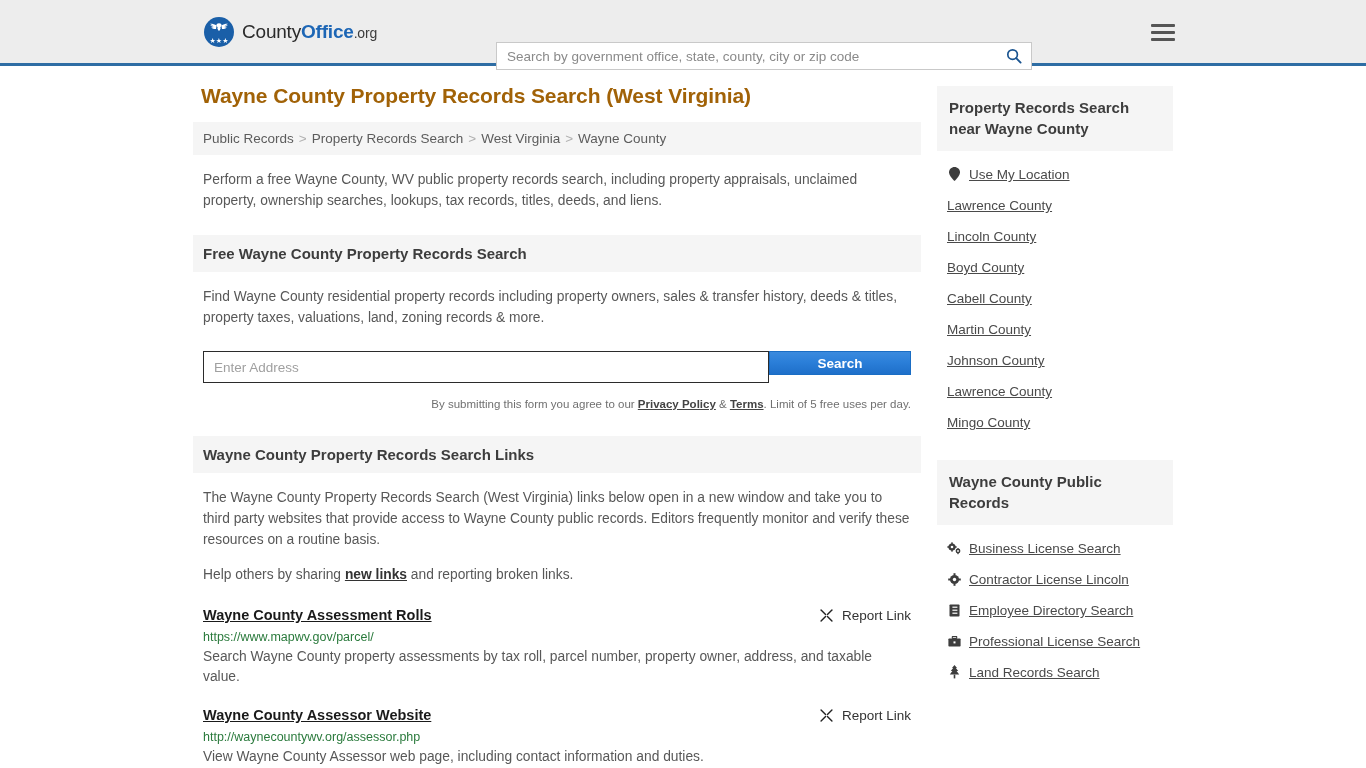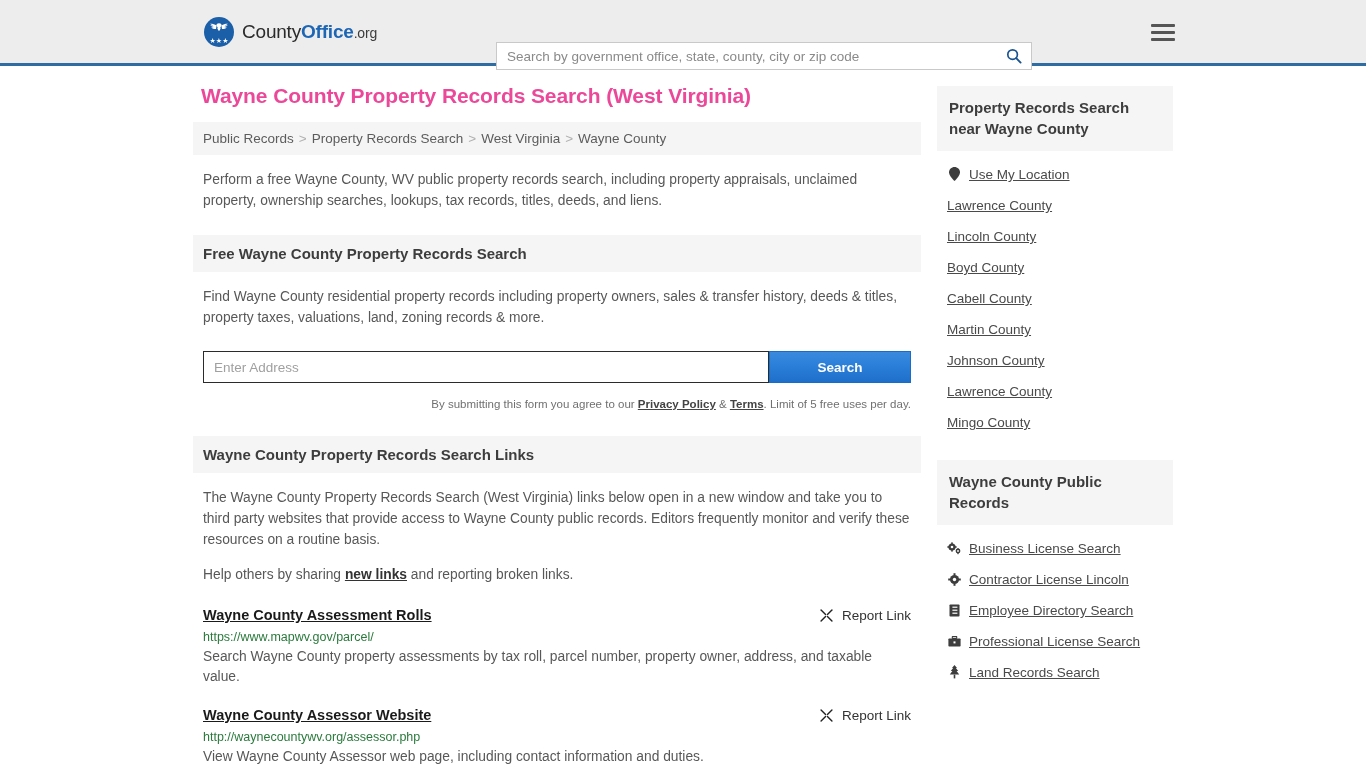--- a/index.html
+++ b/index.html
@@ -102,21 +102,21 @@
     position: relative;
     display: flex;
     gap: 16px;
     padding-top: 18px;
   }
   .main-col { width: 728px; flex: 0 0 728px; }
   .side-col { width: 236px; flex: 0 0 236px; padding-top: 2px;}
 
   h1.page-title {
     font-size: 21px;
-    color: #ec4899;
+    color: #a16207;
     margin: 0 0 14px 8px;
     font-weight: bold;
     letter-spacing: -0.1px;
   }
 
   .breadcrumb {
     background: #f5f5f5;
     padding: 9px 10px;
     font-size: 13.5px;
     color: #6b6b6b;
@@ -167,21 +167,21 @@
     border: 1px solid #2b2b2b;
     padding: 0 10px;
     font-size: 13.5px;
     color: #333;
     outline: none;
     font-family: "Liberation Sans", sans-serif;
     background: #fff;
   }
   .addr-input::placeholder { color: #a0a0a0; }
   .addr-btn {
-    width: 142px; height: 32px;
+    width: 142px; height: 24px;
     margin-left: 0;
     border: 1px solid #1a6dc4;
     background: linear-gradient(180deg, #3a8ade 0%, #2b7fd9 45%, #1e6fc9 100%);
     color: #ffffff;
     font-size: 13.5px;
     font-weight: bold;
     cursor: pointer;
     font-family: "Liberation Sans", sans-serif;
   }
   .disclaimer {

